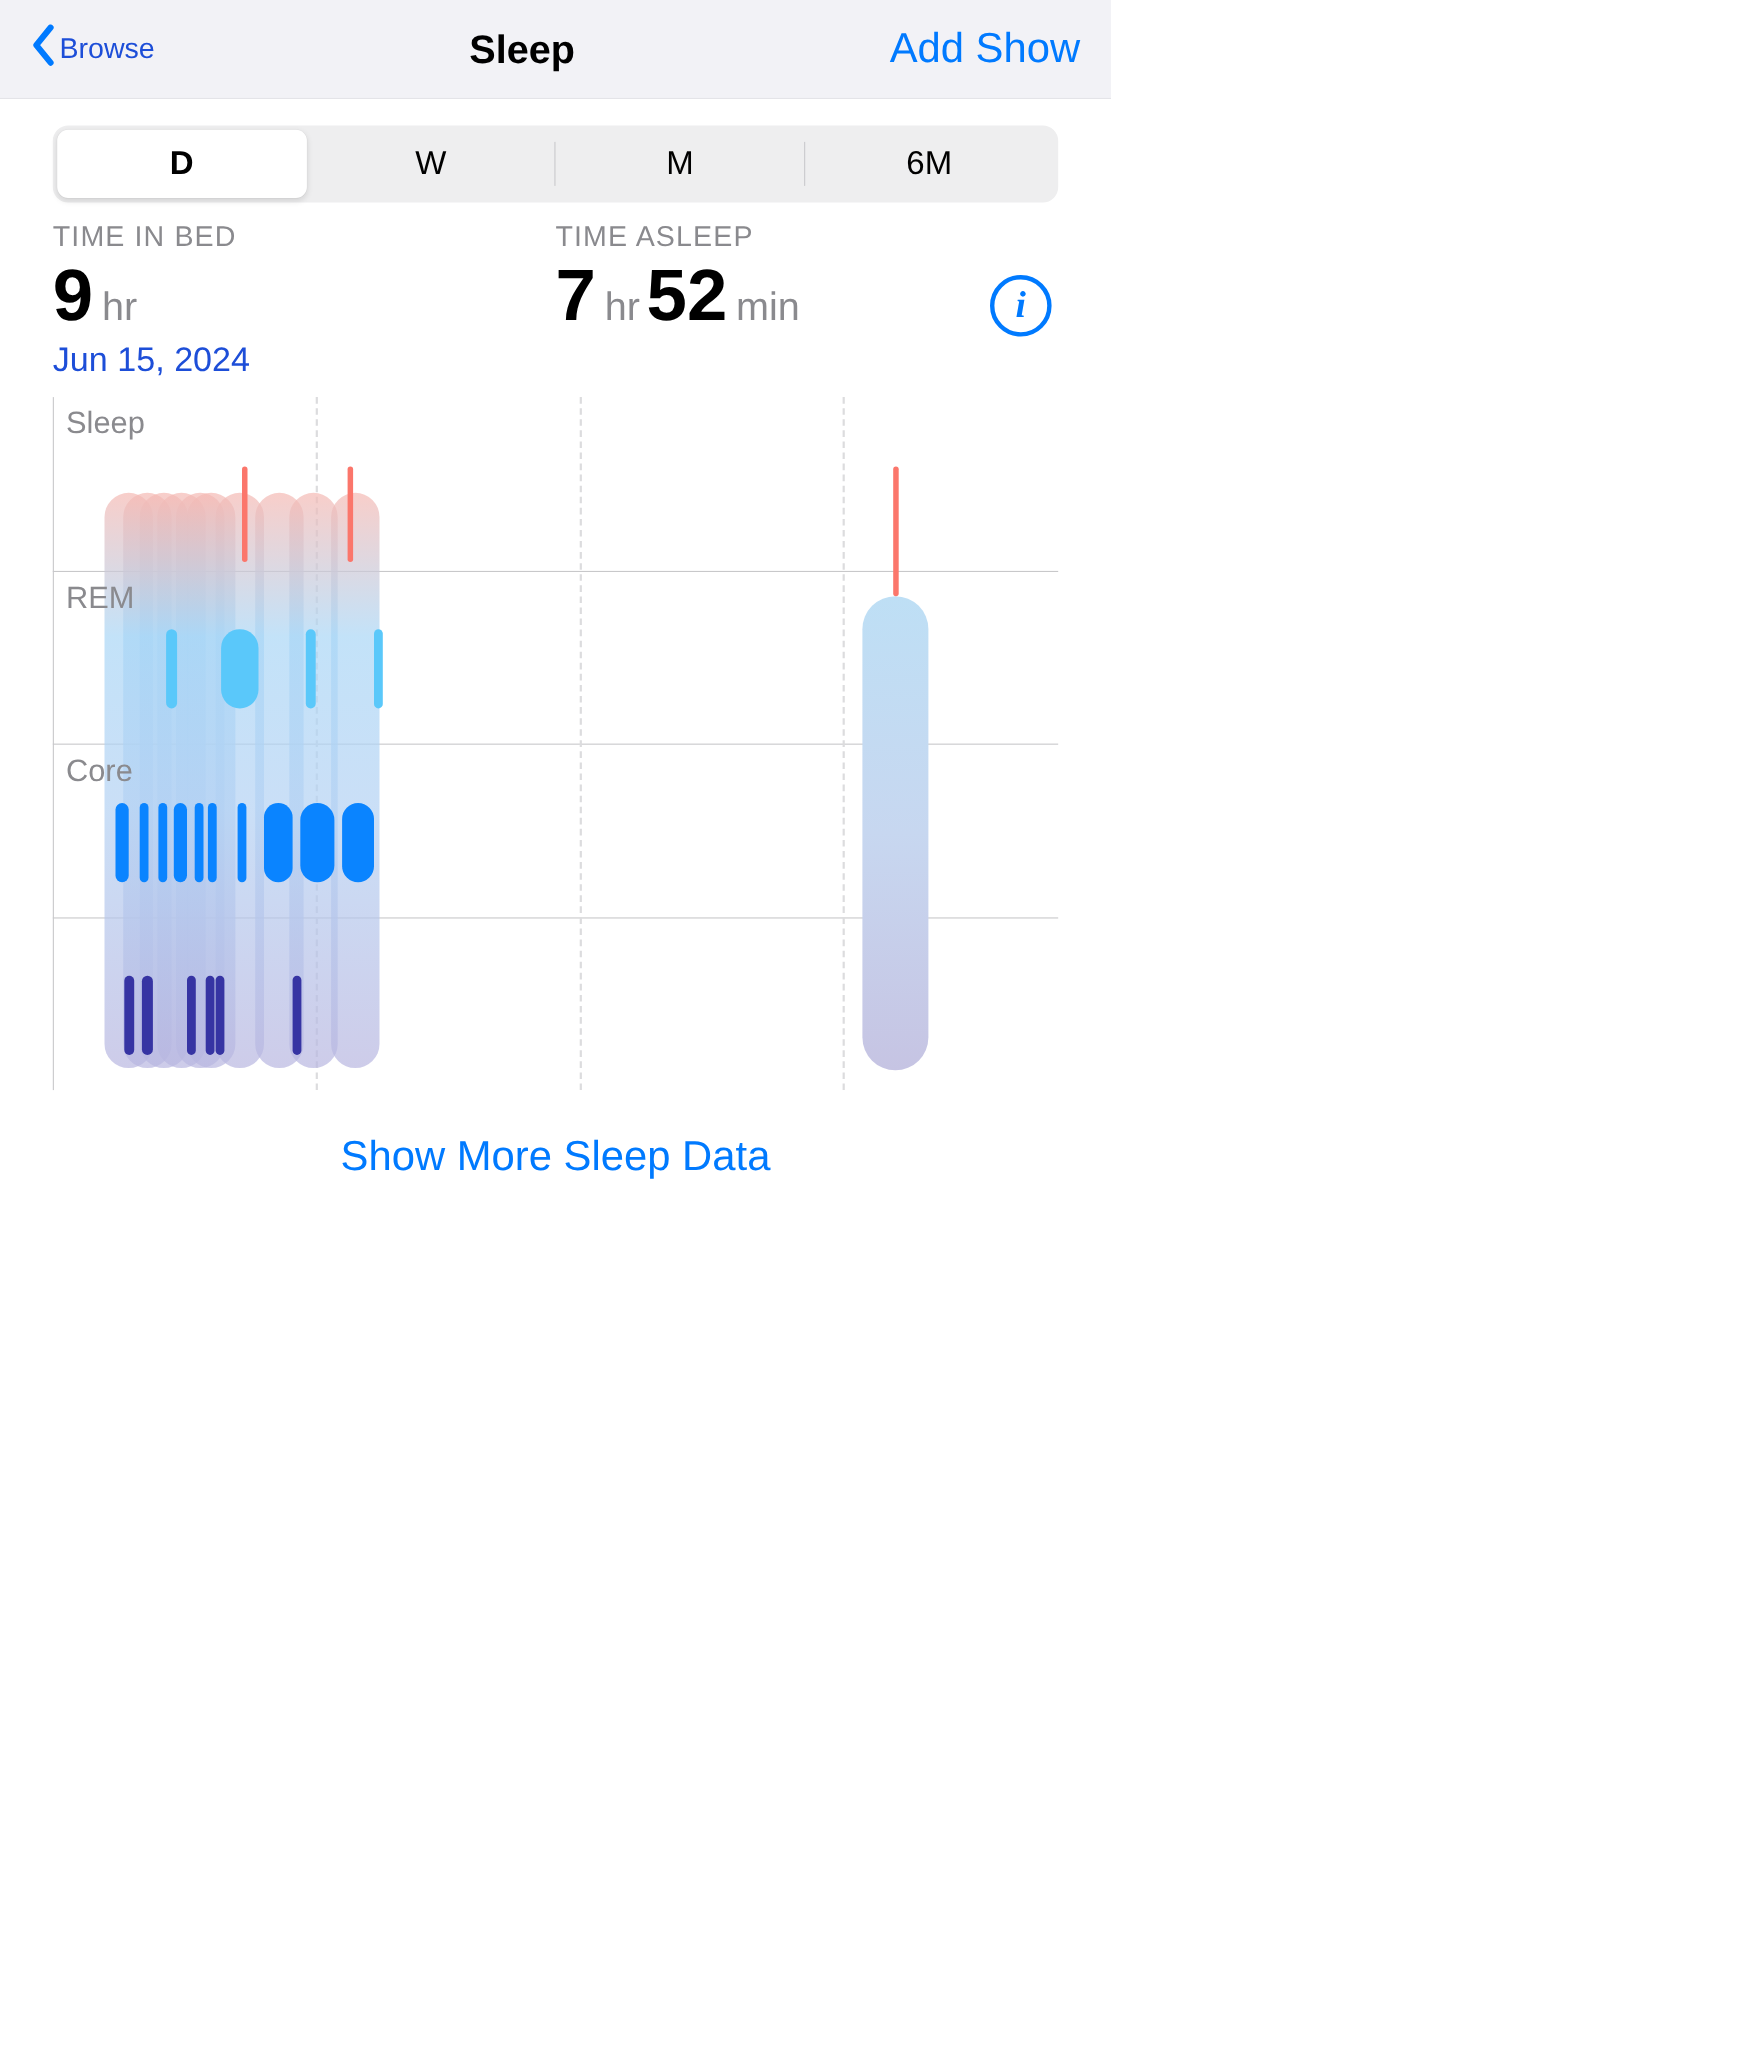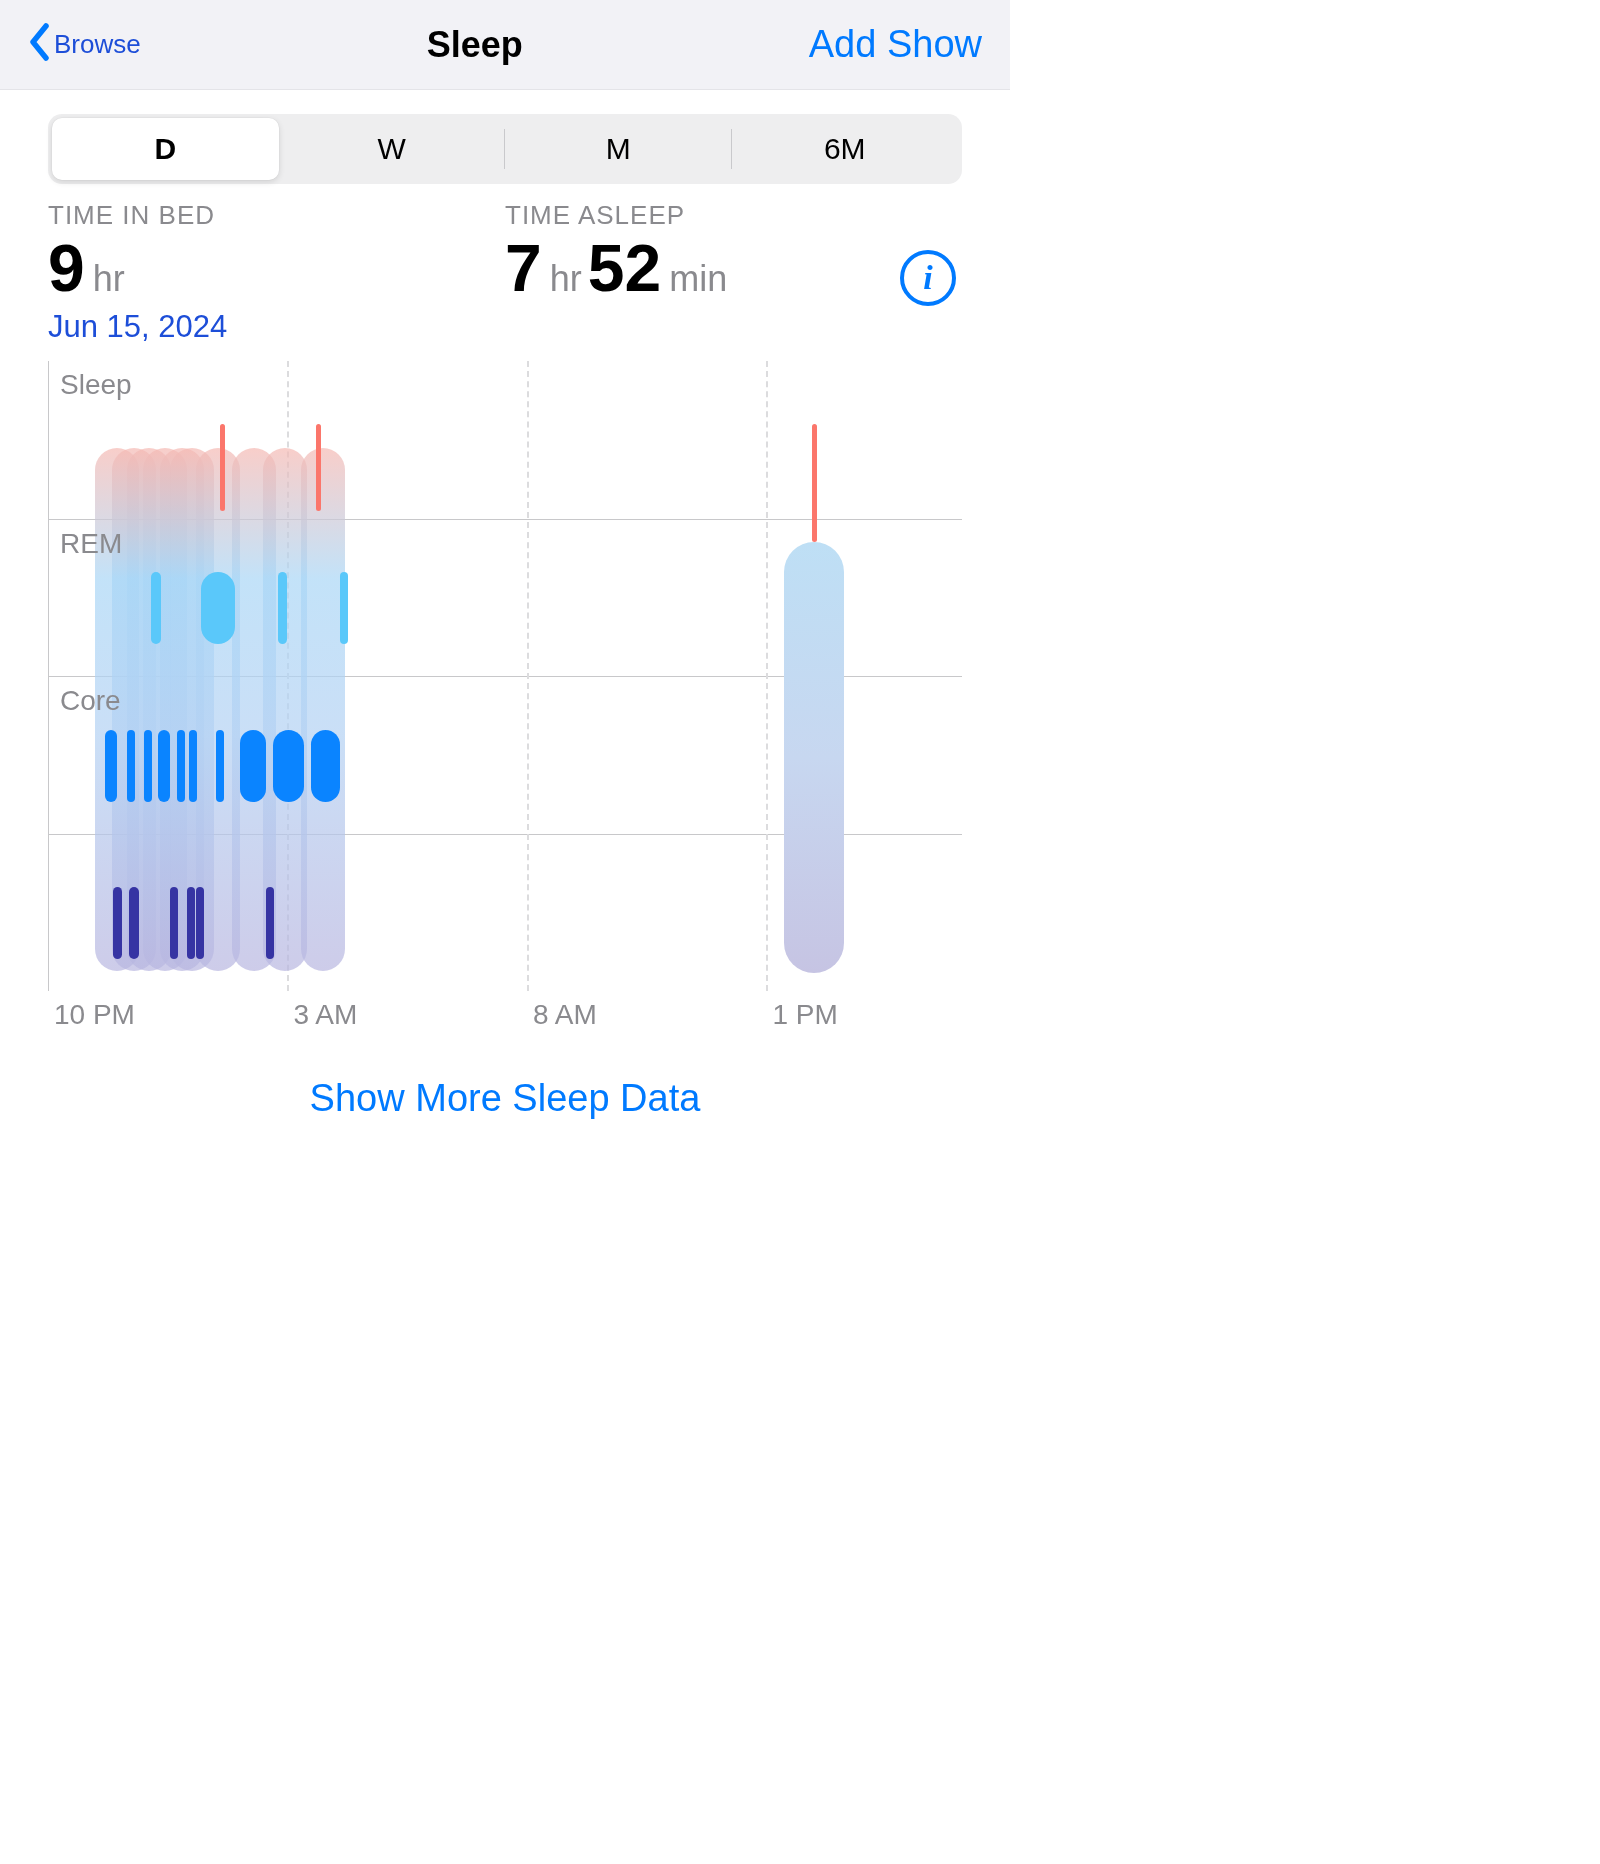--- a/index.html
+++ b/index.html
@@ -300,23 +300,17 @@
         <div class="seg-bubble col-core" style="left: 263.421px; width: 28.7368px; top: 368.55px; height: 72.45px;"></div>
         <div class="seg-bubble col-deep" style="left: 64.6579px; width: 9.57895px; top: 526.05px; height: 72.45px;"></div>
         <div class="seg-bubble col-deep" style="left: 81.4211px; width: 9.57895px; top: 526.05px; height: 72.45px;"></div>
         <div class="seg-bubble col-deep" style="left: 122.132px; width: 8px; top: 526.05px; height: 72.45px;"></div>
         <div class="seg-bubble col-deep" style="left: 138.895px; width: 8px; top: 526.05px; height: 72.45px;"></div>
         <div class="seg-bubble col-deep" style="left: 148.474px; width: 8px; top: 526.05px; height: 72.45px;"></div>
         <div class="seg-bubble col-deep" style="left: 217.921px; width: 8px; top: 526.05px; height: 72.45px;"></div>
         <div class="inbed-bar" style="left: 736.316px; top: 181.125px; height: 430.875px;"></div>
         <div class="inbed-tick" style="left: 764.316px; top: 63px; height: 118.125px;"></div>
       </div>
-    <div class="xaxis" id="xaxis">
-        <div class="tick" style="left: 6px;">10 PM</div>
-        <div class="tick" style="left: 245.474px;">3 AM</div>
-        <div class="tick" style="left: 484.947px;">8 AM</div>
-        <div class="tick" style="left: 724.421px;">1 PM</div>
-      </div>
   </div>
 
 </div>
 
 <div class="show-more">Show More Sleep Data</div>
 
 </body></html>

